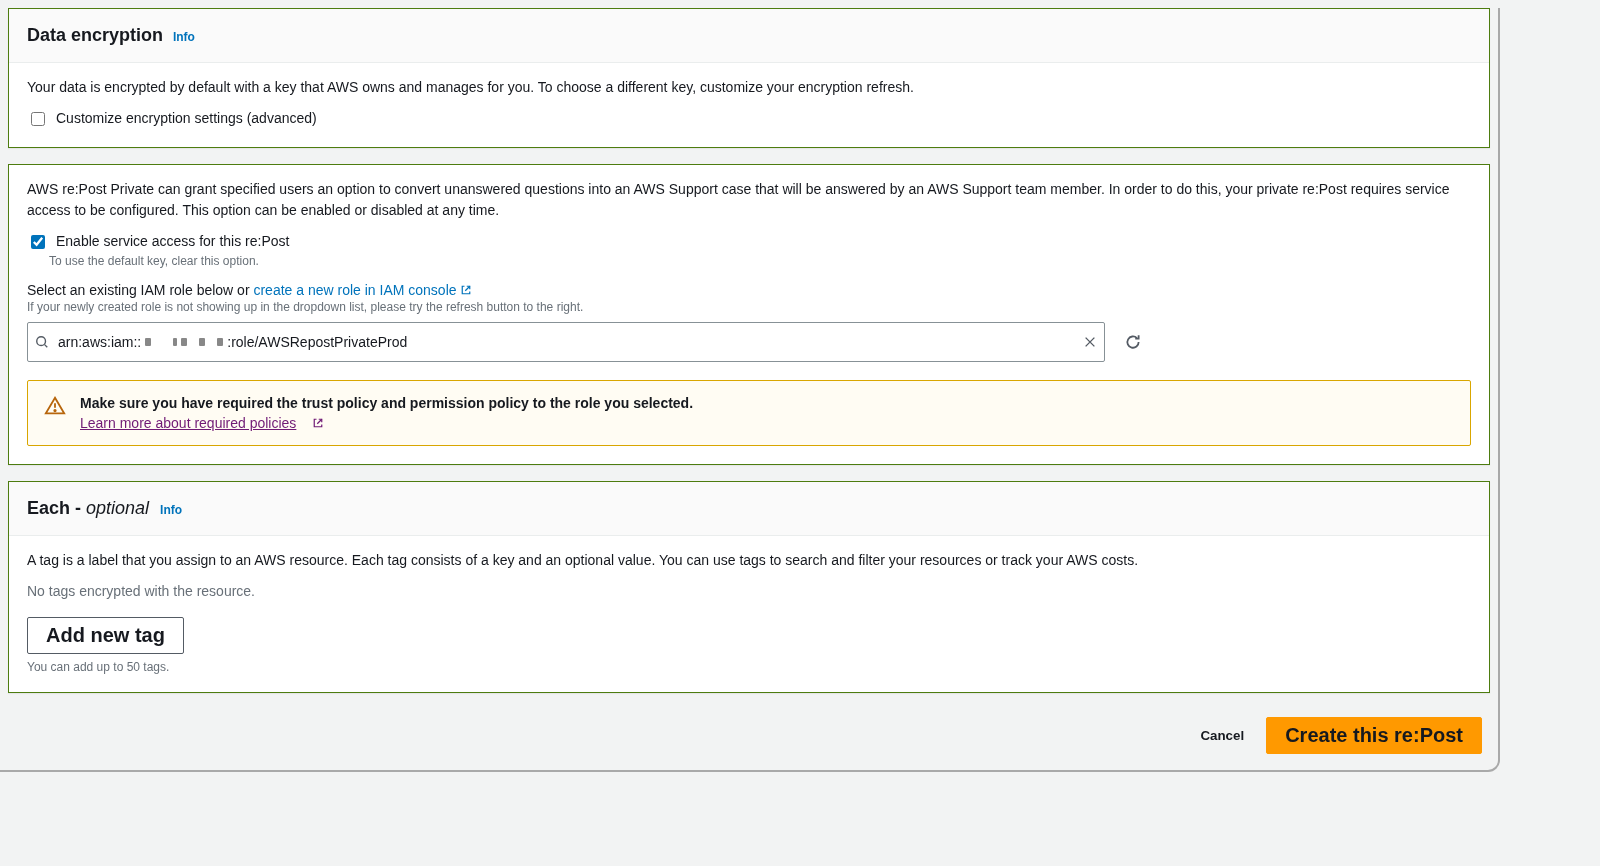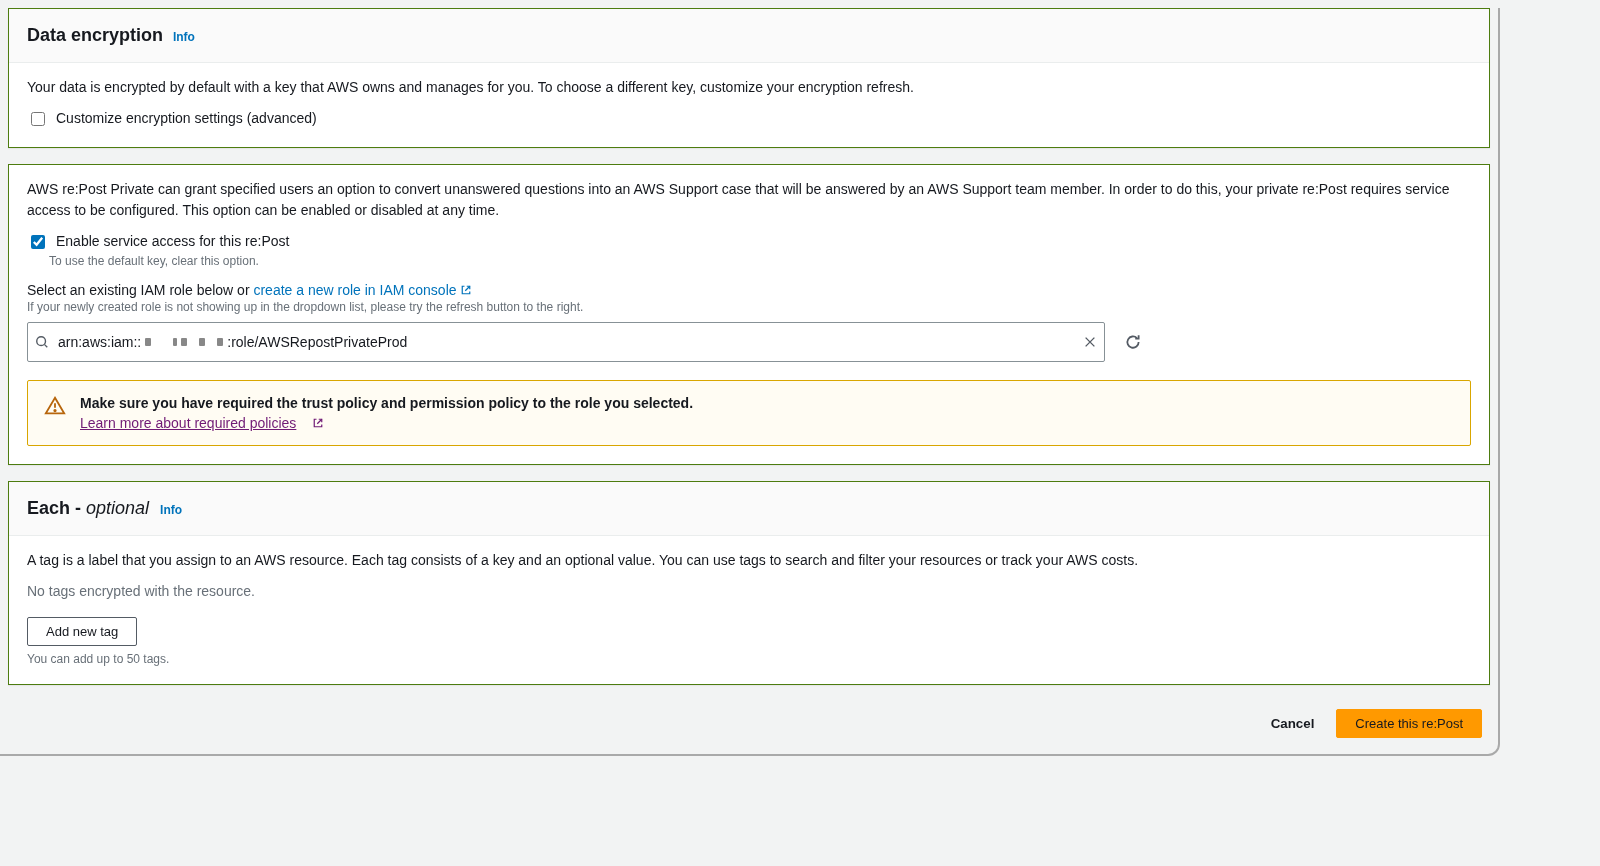--- a/index.html
+++ b/index.html
@@ -165,22 +165,22 @@
   }
   .muted {
     color: #687078;
   }
   .btn {
     display: inline-block;
     padding: 6px 18px;
     border: 1px solid #545b64;
     background: #fff;
     border-radius: 2px;
-    font-weight: 400;
-    font-size: 13px;
+    font-weight: 700;
+    font-size: 20px;
     cursor: pointer;
     color: #16191f;
   }
   .btn-link {
     border: none;
     background: transparent;
     color: #16191f;
     font-weight: 700;
     cursor: pointer;
     padding: 6px 14px;

